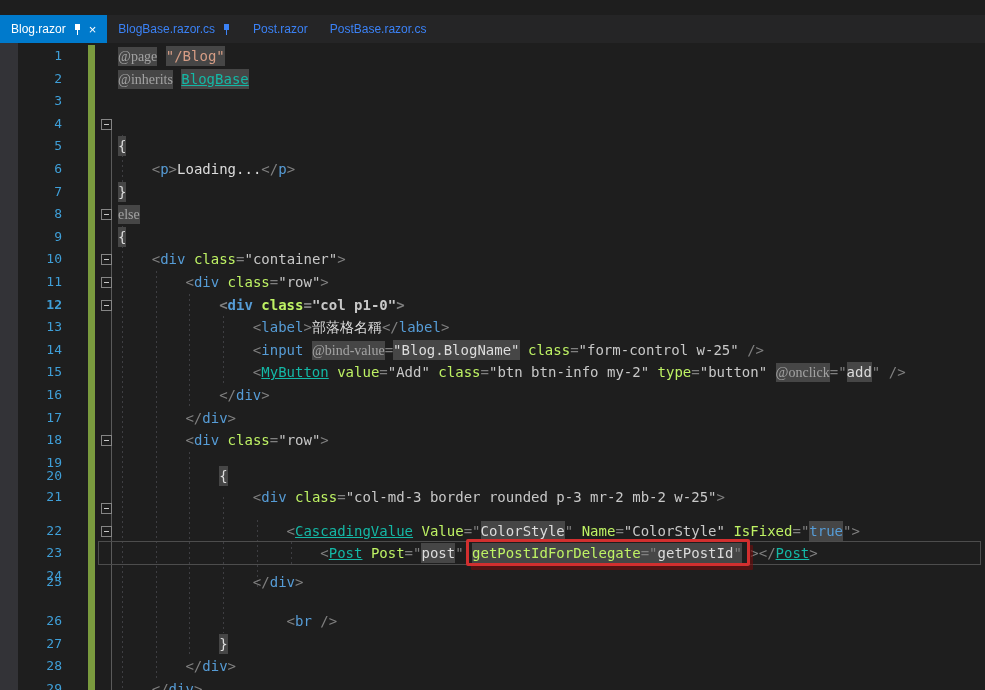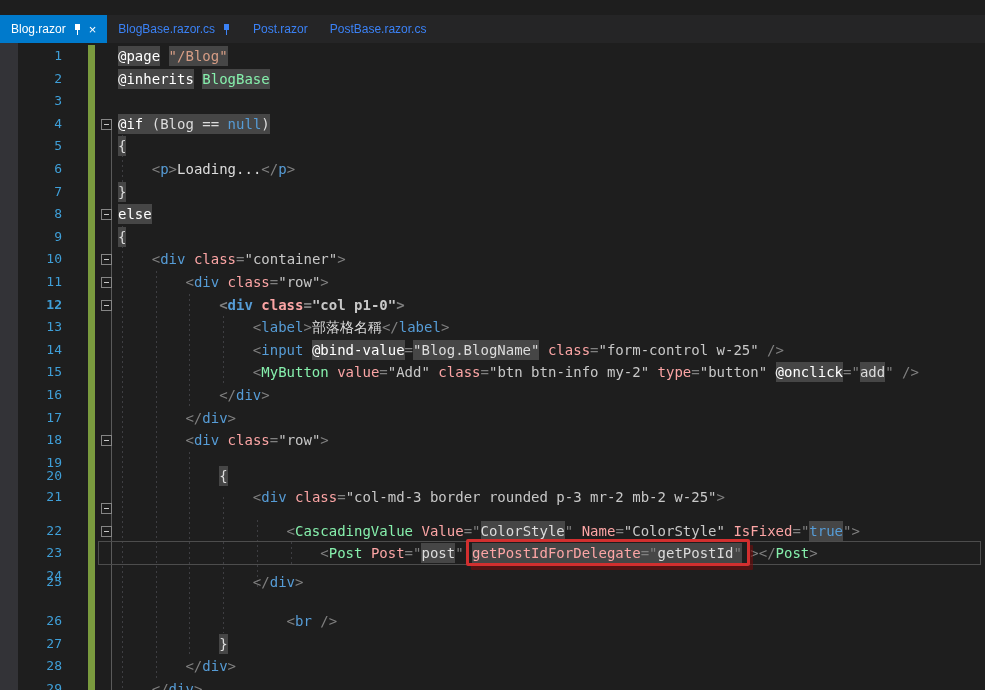--- a/index.html
+++ b/index.html
@@ -29,25 +29,25 @@
   .curline { position:absolute; left:98px; width:883px; height:24px; border:1px solid #4d4d4d; z-index:1; }
 
   .line { position:absolute; left:0; width:100%; height:22.6px; line-height:22.6px; z-index:2; }
   .ln   { position:absolute; left:18px; width:44px; text-align:right; font-size:13px; color:var(--lnum,#3f9fd8); }
   .code { position:absolute; left:118px; top:0; white-space:pre; font-size:14px; color:#dcdcdc; }
 
   .tk-p  { color:#dcdcdc; }
   .tk-g  { color:#808080; }
   .tk-t  { color:#569cd6; }
   .tk-k  { color:#569cd6; }
-  .tk-cp { color:#86efac; }
-  .tk-a  { color:#fca5a5;text-align:right; }
+  .tk-cp { color:#14b8a6;text-decoration:underline; }
+  .tk-a  { color:#bef264;text-align:right; }
   .tk-v  { color:#c8c8c8; }
   .tk-s  { color:#d69d85; }
-  .tk-d  { color:#ffffff; }
+  .tk-d  { color:#a3a3a3;font-family:Liberation Serif, serif; }
   .hl    { background:#464646; padding:2px 0; }
 
   .fold { position:absolute; left:101px; width:11px; height:11px; border:1px solid #858585;
           background:#1e1e1e; z-index:4; display:flex; align-items:center; justify-content:center; cursor:pointer; }
   .fold-dash { width:5px; height:1px; background:#c8c8c8; }
 
   .annotation { position:absolute; left:466px; width:284px; height:27px; border:3px solid var(--red,#d22f2f);
                 border-radius:2px; box-shadow:4px 5px 0 -1px rgba(115,12,12,0.6); z-index:5; }
 </style>
 </head>
@@ -93,21 +93,20 @@
         <div class="line" style="top: 24.6px;">
           <span class="ln">2</span>
           <span class="code"><span class="tk-d hl">@inherits</span><span class="tk-p"> </span><span class="tk-cp hl">BlogBase</span></span>
         </div>
         <div class="line" style="top: 47.2px;">
           <span class="ln">3</span>
           <span class="code"></span>
         </div>
         <div class="line" style="top: 69.8px;">
           <span class="ln">4</span>
-          <span class="code"><span class="tk-d hl">@if</span><span class="tk-p hl"> (Blog == </span><span class="tk-k hl">null</span><span class="tk-p hl">)</span></span>
         </div>
         <div class="line" style="top: 92.4px;">
           <span class="ln">5</span>
           <span class="code"><span class="tk-p hl">{</span></span>
         </div>
         <div class="line" style="top: 115px;">
           <span class="ln">6</span>
           <span class="code"><span class="tk-p">    </span><span class="tk-g">&lt;</span><span class="tk-t">p</span><span class="tk-g">&gt;</span><span class="tk-p">Loading...</span><span class="tk-g">&lt;/</span><span class="tk-t">p</span><span class="tk-g">&gt;</span></span>
         </div>
         <div class="line" style="top: 137.6px;">

